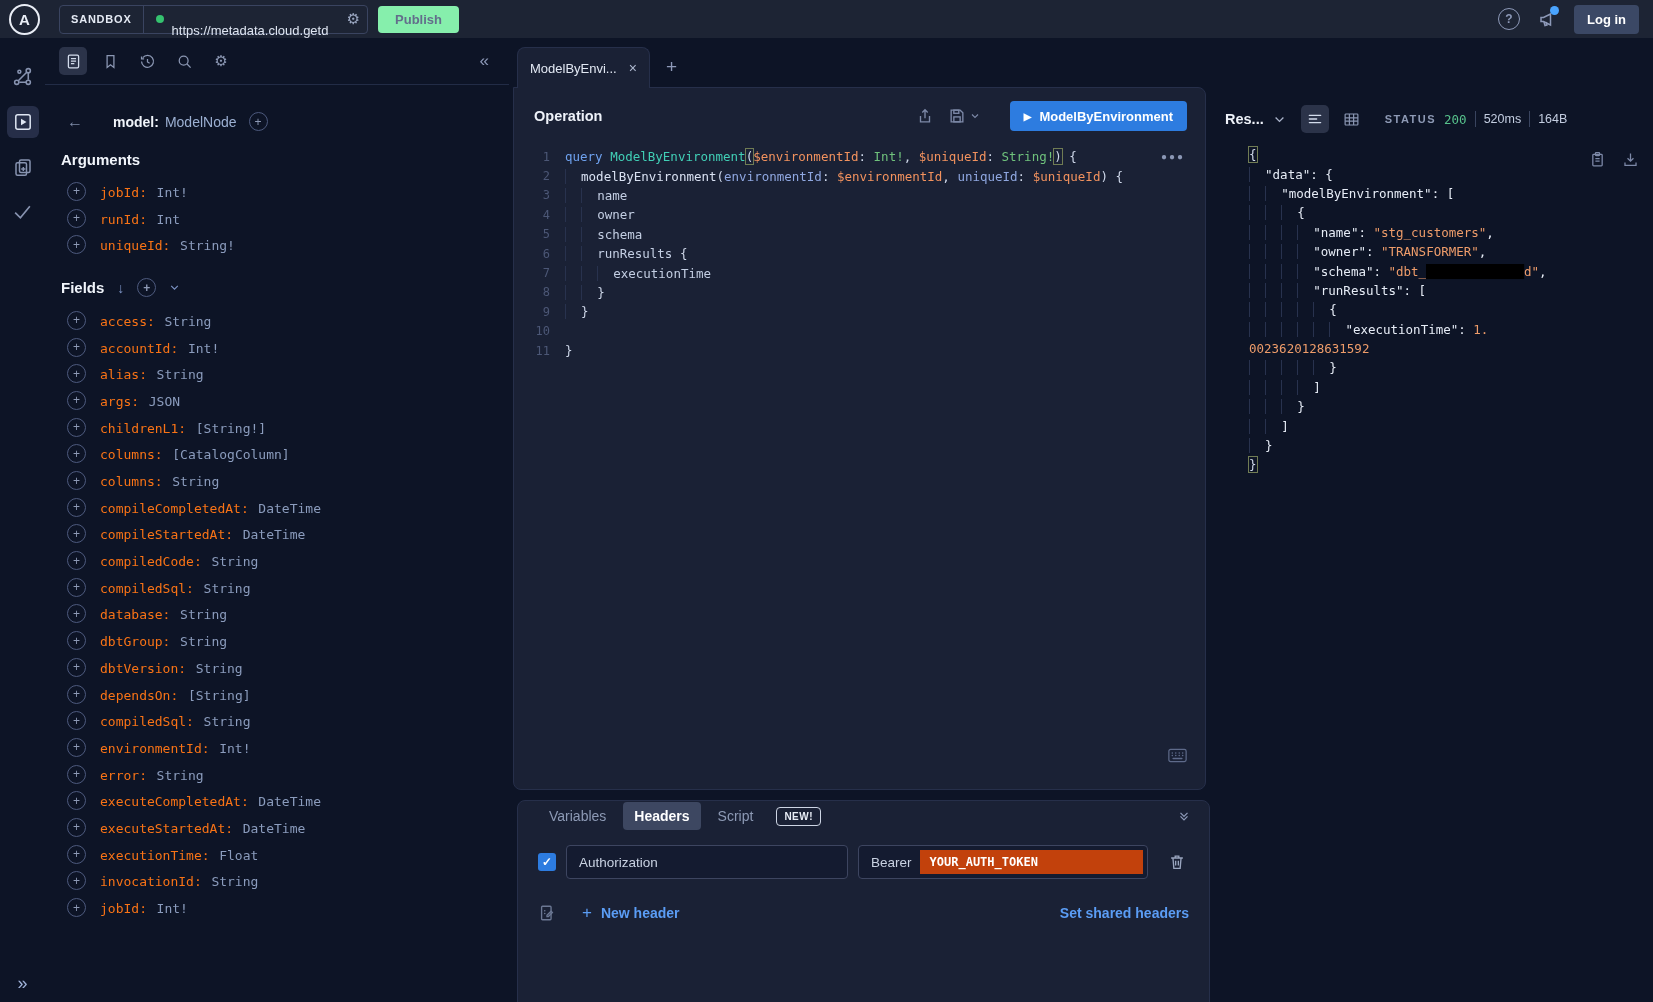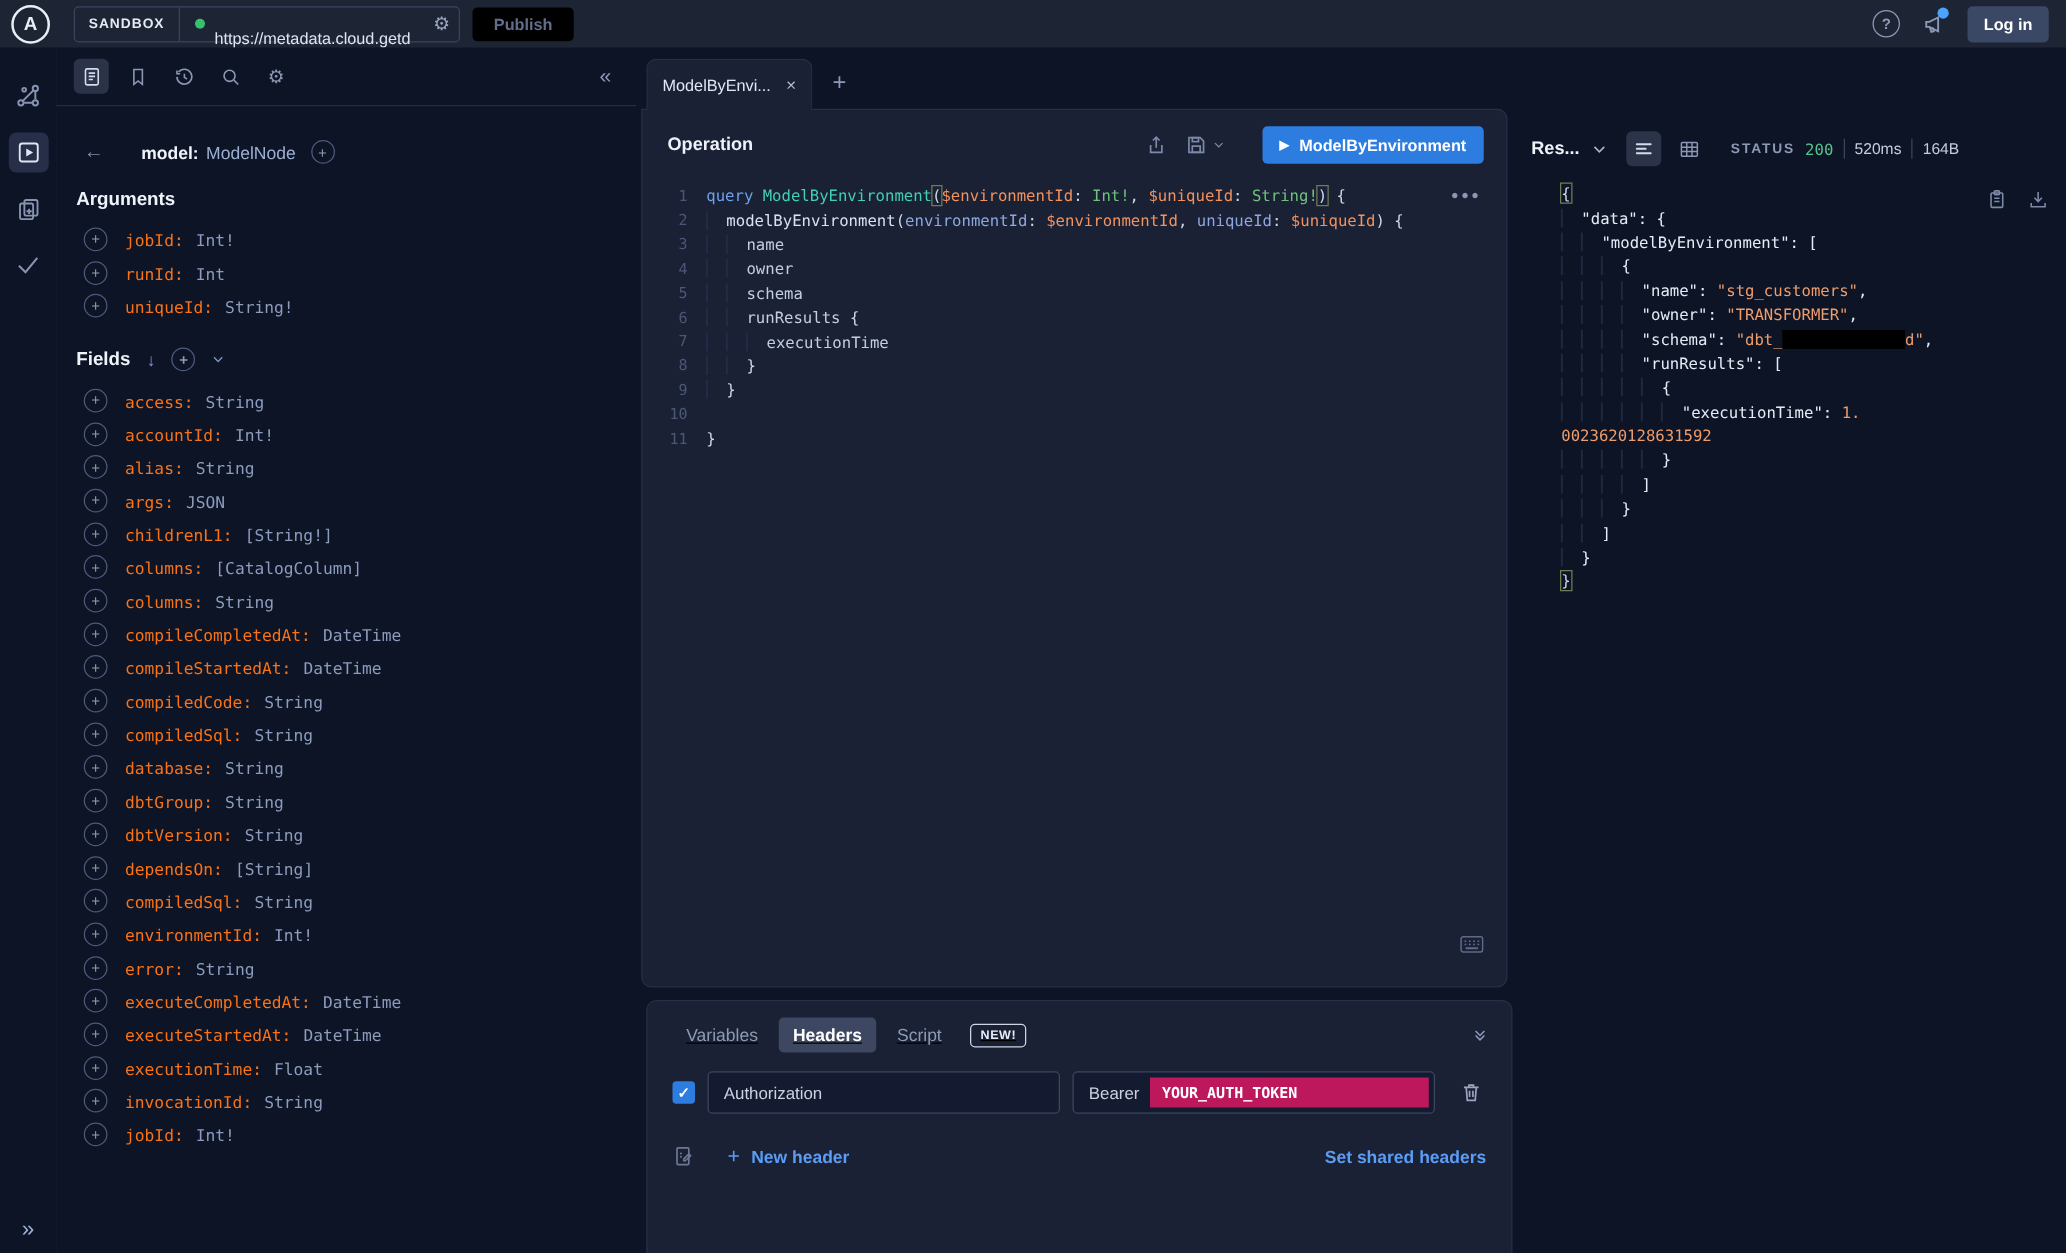--- a/index.html
+++ b/index.html
@@ -8,21 +8,21 @@
   svg{display:block;}
   
   .topbar{position:absolute;left:0;top:0;right:0;height:38px;background:#1d2434;display:flex;align-items:center;z-index:5;}
   .logo{width:27px;height:27px;margin-left:9px;border:2px solid #e9edf5;border-radius:50%;color:#e9edf5;
     display:flex;align-items:center;justify-content:center;font-weight:bold;font-size:15px;}
   .endpoint{display:flex;align-items:center;height:27px;margin-left:19px;border:1px solid #3a4460;border-radius:4px;background:#1d2434;}
   .sandbox{padding:0 11px;font-size:11px;font-weight:bold;letter-spacing:.8px;color:#e5eaf4;border-right:1px solid #3a4460;height:100%;display:flex;align-items:center;}
   .greendot{width:8px;height:8px;border-radius:50%;background:#35c26f;margin:0 8px 0 12px;}
   .url{font-size:13px;color:#dfe6f2;width:168px;overflow:hidden;white-space:nowrap;margin-top:22px;}
   .endpoint .gear{color:#9aa6c0;font-size:15px;padding:0 7px;}
-  .publish{margin-left:10px;background:#000000;color:#636e8b;font-size:13px;font-weight:bold;padding:6px 17px;border-radius:4px;}
+  .publish{margin-left:10px;background:#86efac;color:#636e8b;font-size:13px;font-weight:bold;padding:6px 17px;border-radius:4px;}
   .topbar-right{margin-left:auto;display:flex;align-items:center;gap:17px;margin-right:14px;}
   .qicon{width:20px;height:20px;border:1.5px solid #8d99b8;border-radius:50%;color:#8d99b8;font-size:12px;font-weight:bold;display:flex;align-items:center;justify-content:center;}
   .mega{position:relative;color:#8d99b8;}
   .mega .dot{position:absolute;right:-2px;top:-3px;width:9px;height:9px;border-radius:50%;background:#4aa4ff;}
   .login{background:#3b4865;color:#fff;font-size:13px;font-weight:bold;padding:7px 13px;border-radius:4px;}
   
   .rail{position:absolute;left:0;top:38px;bottom:0;width:45px;background:#0d1426;border-right:1px solid #1d2740;}
   .rail-item{width:45px;height:45px;display:flex;align-items:center;justify-content:center;color:#8793b0;}
   .rail-item.active .tile{background:#262e48;color:#dfe6f3;}
   .tile{width:32px;height:32px;border-radius:6px;display:flex;align-items:center;justify-content:center;}
@@ -71,34 +71,34 @@
   .c-field{color:#d9e1f2}.c-arg{color:#8fa7e0}.c-plain{color:#c3cee3}
   .c-hl{color:#cfd8ea;outline:1px solid #707c54;}
   .c-g{border-left:1px solid #28324e;}
   .c-key{color:#e6ecf6}.c-str{color:#ee9c6a}
   .c-redact{background:#000;color:#000;}
   .opdots{position:absolute;right:20px;top:4px;color:#8b97b5;font-size:10px;letter-spacing:2px;}
   .kbd-icon{position:absolute;right:18px;bottom:26px;color:#5e6a8a;}
   
   .bottomcard{position:absolute;left:517px;top:800px;width:693px;height:230px;background:#1a2135;border:1px solid #262f4a;
     border-radius:8px;box-sizing:border-box;}
-  .btabs{display:flex;align-items:center;padding:13px 18px 0 20px;gap:6px;text-decoration:underline;}
+  .btabs{display:flex;align-items:center;padding:1px 18px 0 20px;gap:6px;}
   .btab{font-size:14px;color:#8d9ab5;padding:6px 11px;}
   .btab.active{background:#3d4761;border-radius:4px;color:#fff;font-weight:bold;}
   .newbadge{margin-left:6px;border:1px solid #cdd5e4;border-radius:4px;padding:3px 7px;font-size:10px;font-weight:bold;
     letter-spacing:.5px;color:#e8edf6;}
   .bcollapse{margin-left:auto;color:#8d99b8;}
   .hdr-row{display:flex;align-items:center;padding:0 20px;margin-top:15px;gap:10px;}
   .checkbox{width:18px;height:18px;background:#2d7ce0;border-radius:3px;color:#fff;font-size:12px;font-weight:bold;
     display:flex;align-items:center;justify-content:center;flex:0 0 18px;}
   .hinput{height:34px;border:1px solid #3d4560;border-radius:4px;background:#141b30;display:flex;align-items:center;
     padding:0 12px;box-sizing:border-box;}
   .hkey{width:282px;font-size:13.5px;color:#c9d2e2;}
   .hval{width:290px;font-size:13.5px;color:#c9d2e2;padding-right:4px;}
-  .token{background:#be185d;color:#fff;font-family:"DejaVu Sans Mono",monospace;font-size:12px;font-weight:bold;
+  .token{background:#c2410c;color:#fff;font-family:"DejaVu Sans Mono",monospace;font-size:12px;font-weight:bold;
     padding:5px 10px;margin-left:8px;flex:1;}
   .trash{color:#9aa5bf;margin-left:10px;}
   .hdr-foot{display:flex;align-items:center;padding:0 20px;margin-top:24px;}
   .docpen{color:#6c7894;}
   .newheader{display:flex;align-items:center;color:#5b9df5;font-size:14px;font-weight:bold;margin-left:26px;}
   .newheader .plus{font-size:17px;font-weight:normal;margin-right:9px;}
   .sharedheaders{margin-left:auto;color:#5b9df5;font-size:14px;font-weight:bold;}
   
   .resp{position:absolute;left:1225px;top:87px;right:0;bottom:0;}
   .resphead{display:flex;align-items:center;margin-top:18px;gap:9px;}

